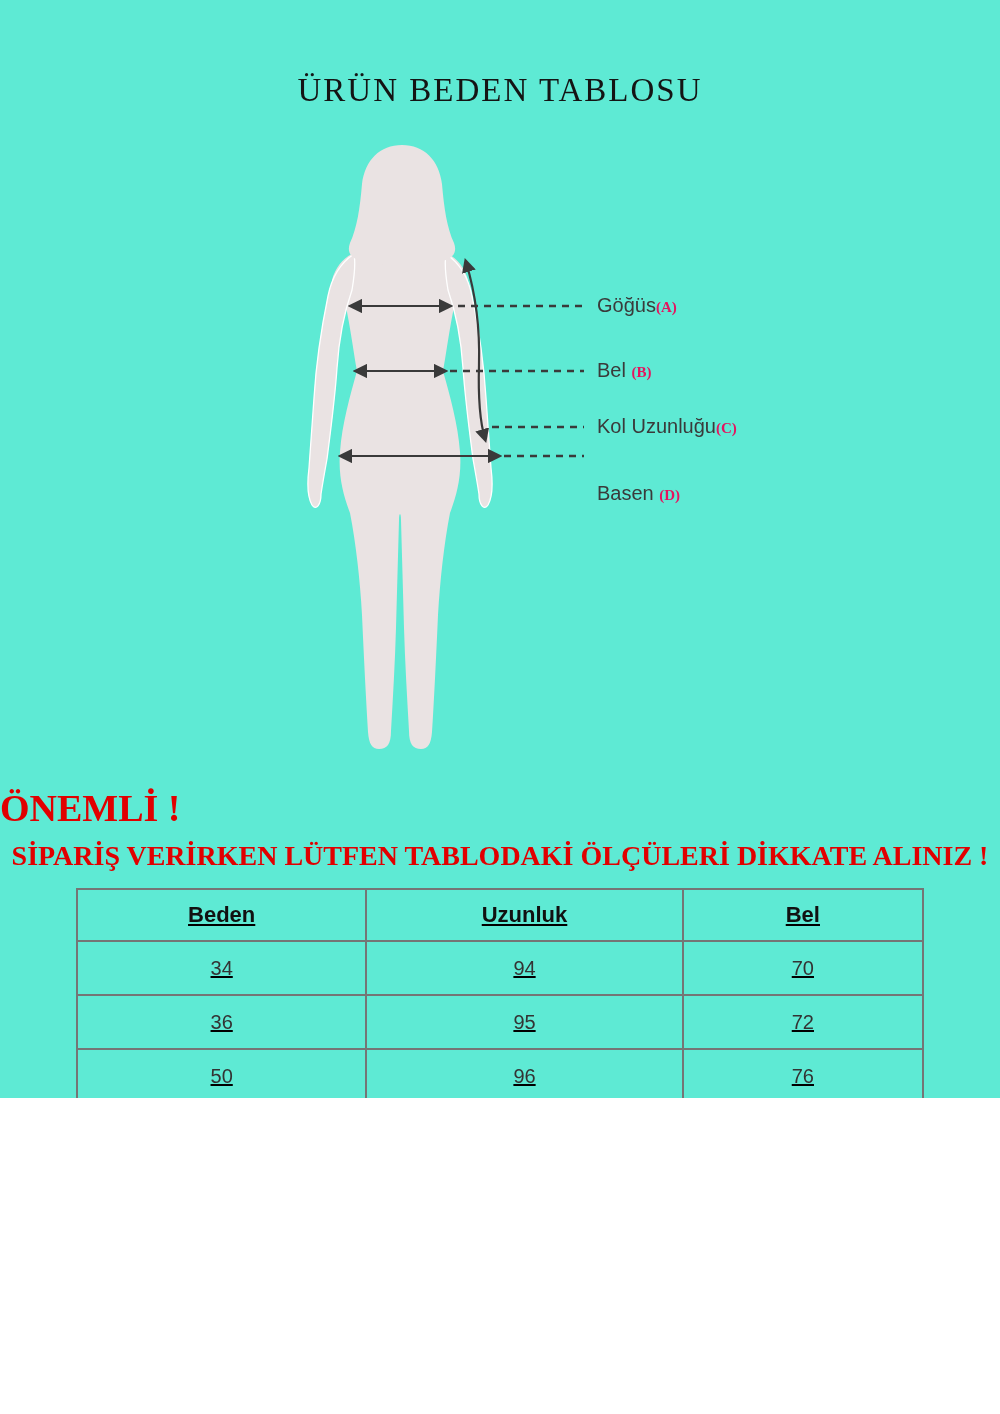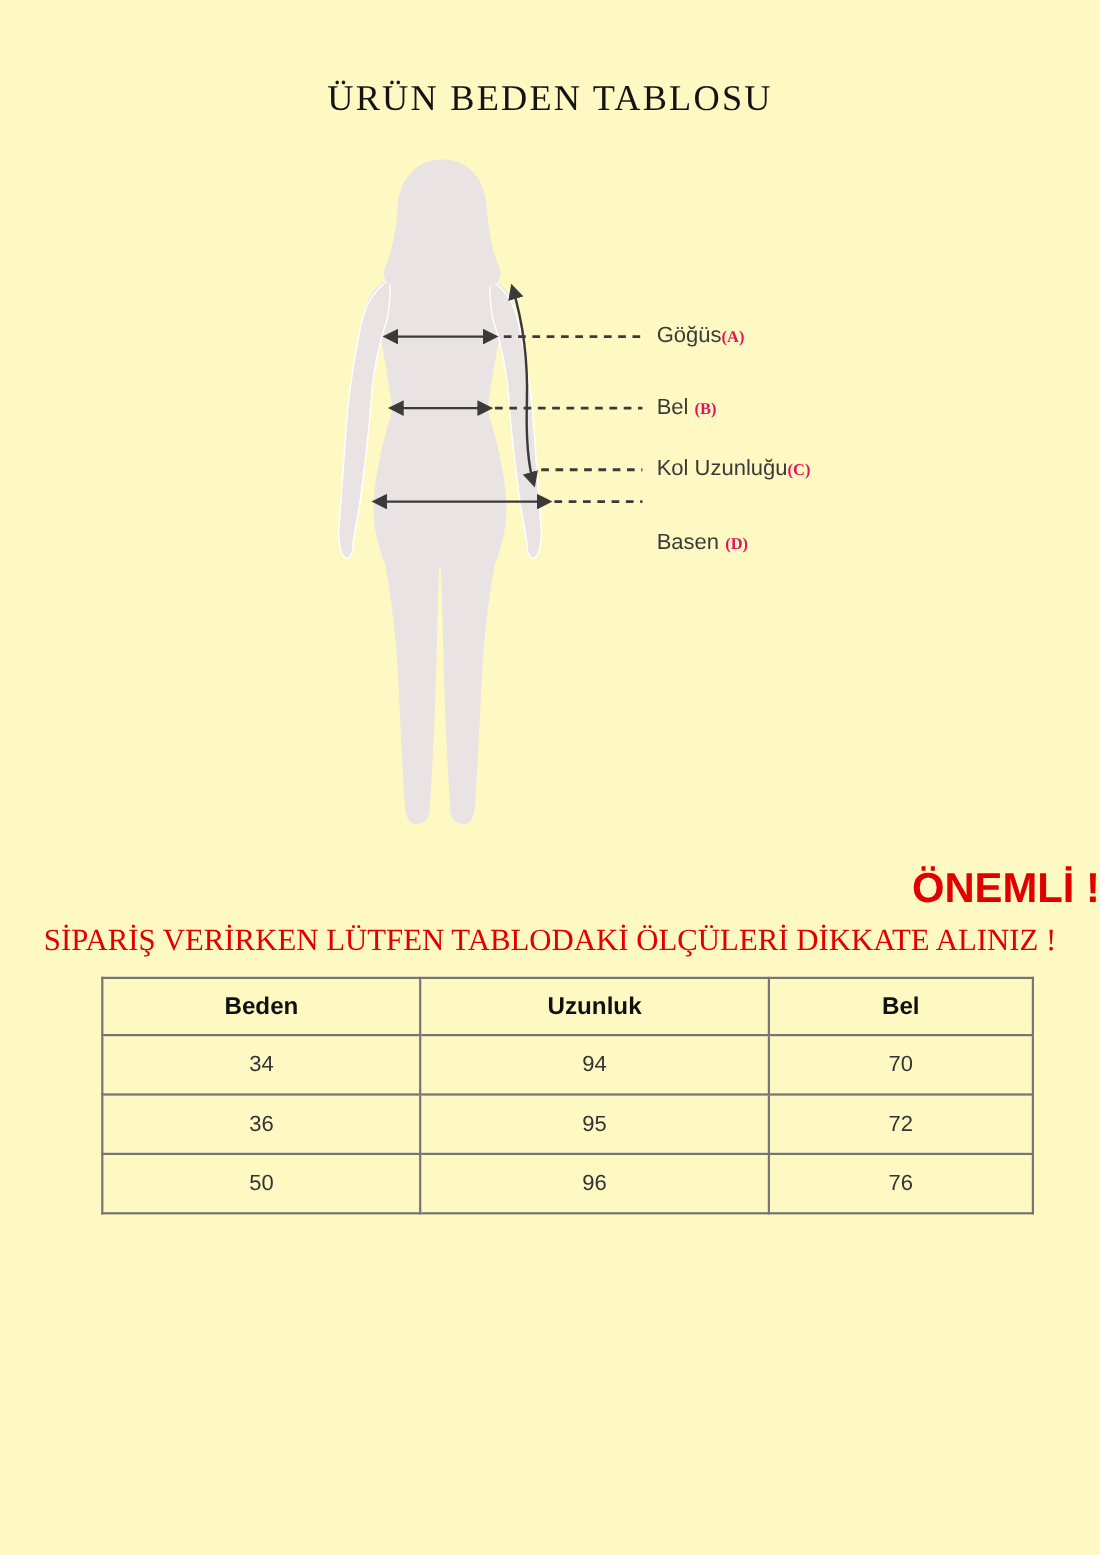--- a/index.html
+++ b/index.html
@@ -7,22 +7,22 @@
     --pink:#e5135f;
     --silhouette:#eae3e3;
     --line:#3a3a3a;
     --table-border:#757575;
     --text:#1f1f1f;
   }
   *{margin:0;padding:0;box-sizing:border-box;}
   html,body{background:#fff;}
   .page{
     position:relative;
-    width:1000px;height:1414px;
-    background:#fef9c3;
+    width:1000px;height:1098px;
+    background:#5eead4;
     font-family:"Liberation Sans",sans-serif;
     overflow:hidden;
   }
   .page-title{
     position:absolute;top:72px;left:0;width:100%;
     text-align:center;
     font-family:"Liberation Serif",serif;
     font-size:33px;font-weight:400;letter-spacing:2px;
     color:#141414;
   }
@@ -42,35 +42,36 @@
   .measure-label .mk{
     font-family:"Liberation Serif",serif;
     font-size:15px;font-weight:700;color:var(--pink);
   }
   .ml-chest{top:294px;}
   .ml-waist{top:359px;}
   .ml-arm{top:415px;}
   .ml-hip{top:444px;margin-top:38px;}
   .warning-heading{
     position:absolute;top:788px;left:0;width:100%;
-    text-align:right;color:var(--red);
-    font-family:Liberation Sans, sans-serif;
+    text-align:left;color:var(--red);
+    font-family:Liberation Serif, serif;
     font-size:38px;font-weight:700;line-height:1.1;
   }
   .warning-subheading{
     position:absolute;top:841px;left:0;width:100%;
     text-align:center;color:var(--red);
     font-family:"Liberation Serif",serif;
-    font-size:28px;font-weight:400;line-height:1.1;
+    font-size:28px;font-weight:700;line-height:1.1;
     letter-spacing:0px;
   }
   .size-table{
-    position:absolute;left:92px;top:888px;width:848px;
+    position:absolute;left:76px;top:888px;width:848px;
     border-collapse:collapse;
     font-family:"Liberation Sans",sans-serif;
+    text-decoration:underline;
   }
   .size-table th,.size-table td{
     border:2px solid var(--table-border);
     text-align:center;vertical-align:middle;
   }
   .size-table th{
     height:52px;font-size:22px;font-weight:700;color:#111;
   }
   .size-table td{
     height:54px;font-size:20px;font-weight:400;color:#333;

